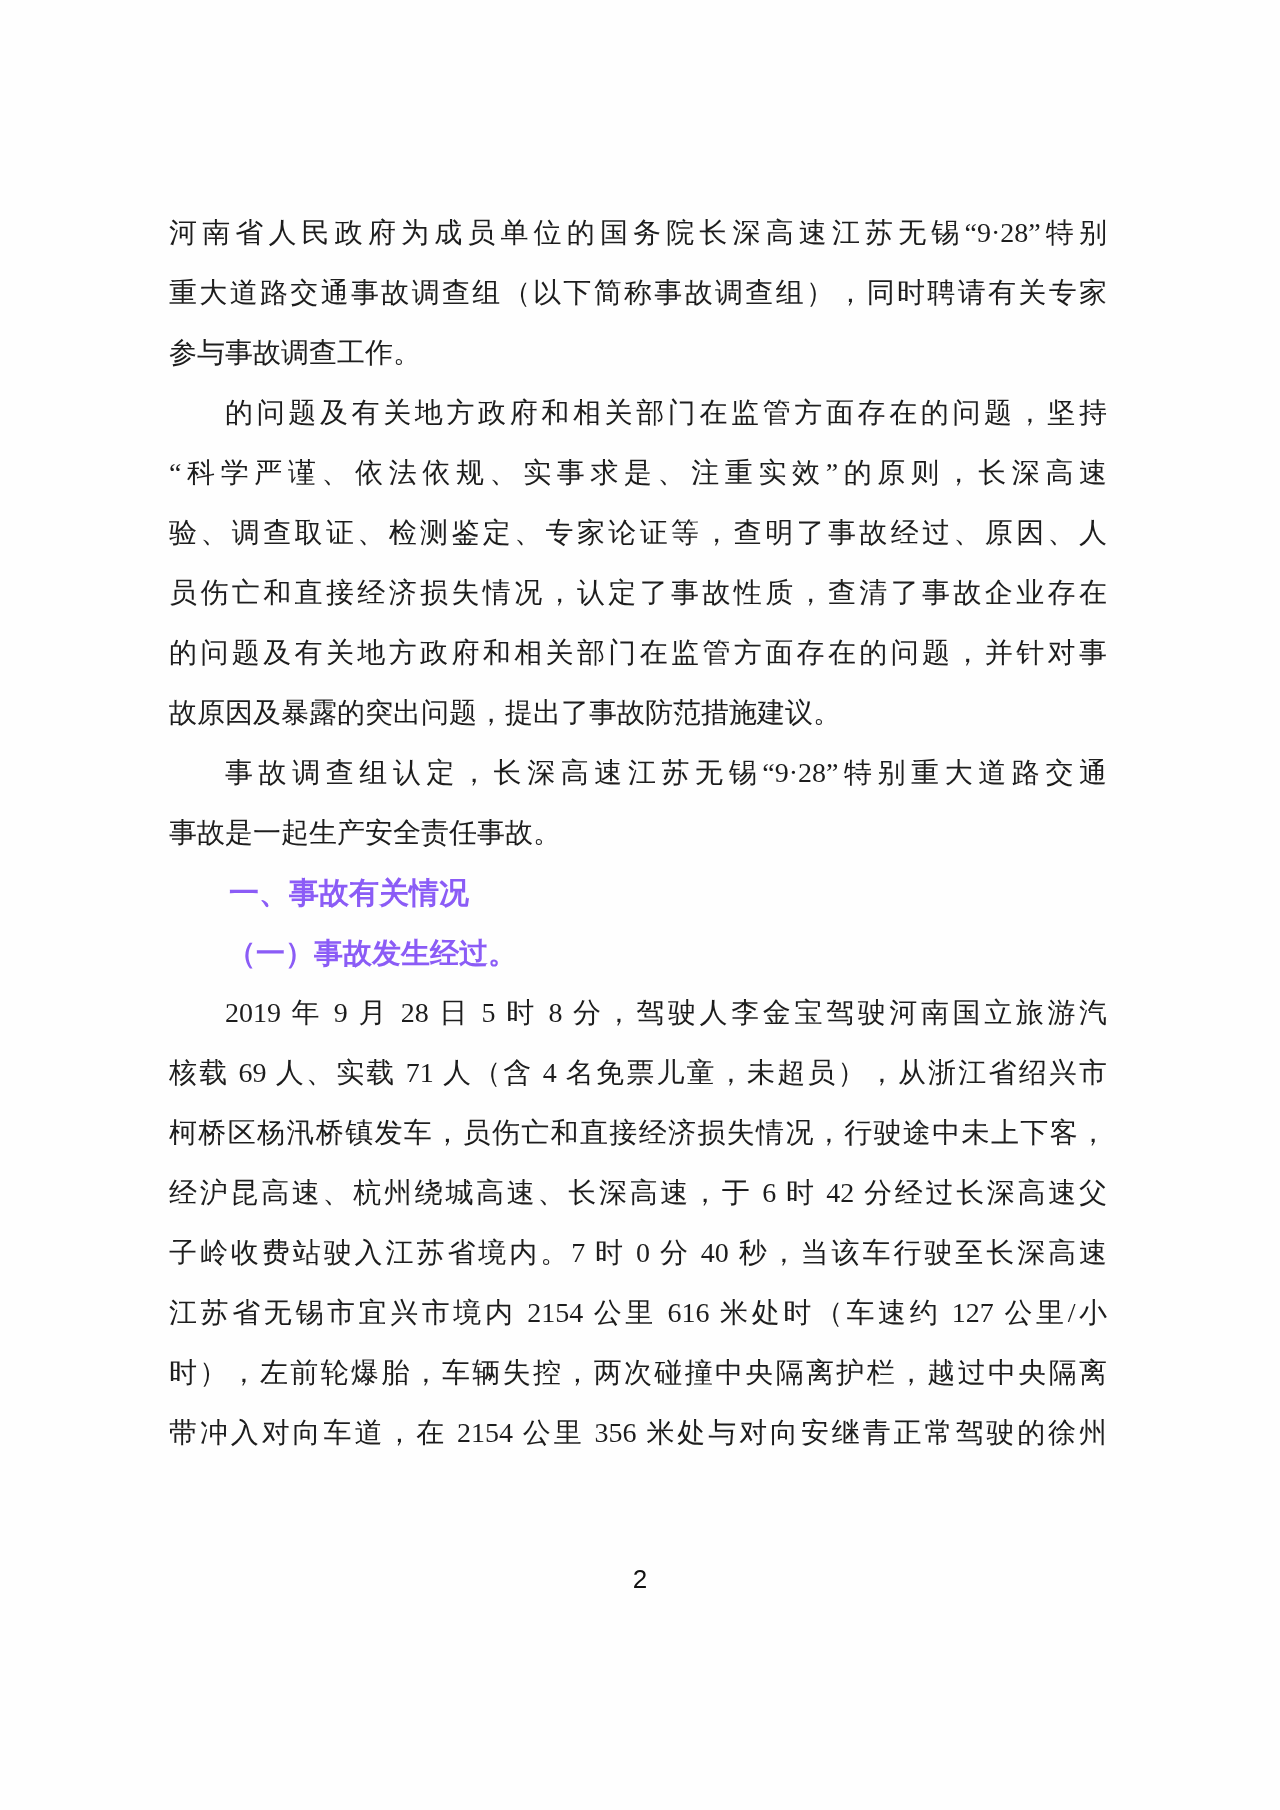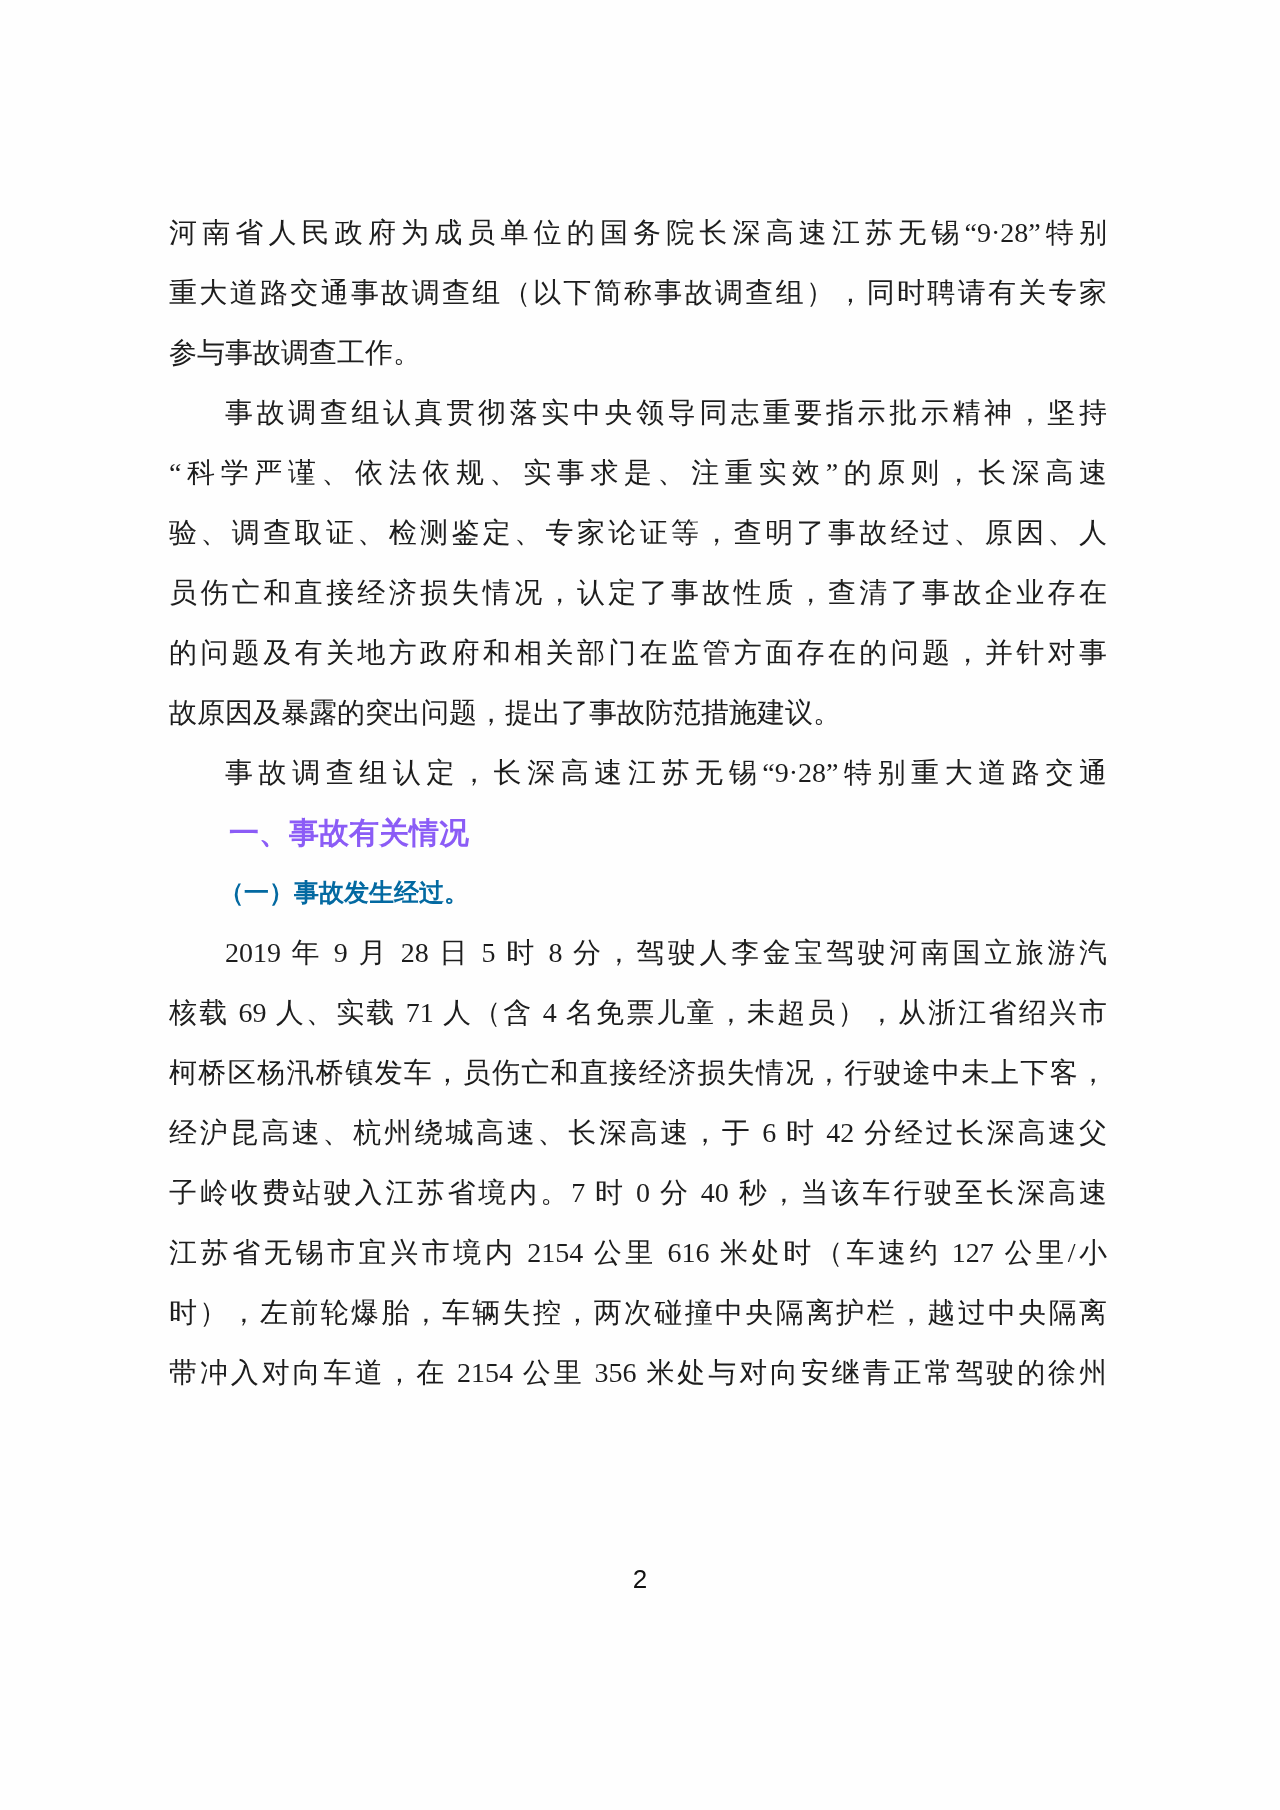--- a/index.html
+++ b/index.html
@@ -31,22 +31,22 @@
   .h1 {
     font-family: "Liberation Sans", "DejaVu Sans", sans-serif;
     font-weight: 700;
     font-size: 30px;
     color: #8b5cf6;
     text-align: left;
     text-align-last: left;
   }
   .h2 {
     font-weight: 700;
-    font-size: 25px;
-    color: #0369a1;
+    font-size: 29px;
+    color: #8b5cf6;
     text-align: left;
     text-align-last: left;
   }
   .page-number {
     position: absolute;
     left: 0;
     top: 1564px;
     width: 100%;
     text-align: center;
     font-family: "Liberation Sans", "DejaVu Sans", sans-serif;
@@ -55,27 +55,28 @@
   }
 </style>
 </head>
 <body>
 
 <div class="page">
   <div class="text-block">
     <div class="line">河南省人民政府为成员单位的国务院长深高速江苏无锡“9·28”特别</div>
     <div class="line">重大道路交通事故调查组（以下简称事故调查组），同时聘请有关专家</div>
     <div class="line pend">参与事故调查工作。</div>
-    <div class="line indent">事故调查组认真贯彻落实中央领导同志重要指示批示精神，坚持</div>
+    <div class="line indent">的问题及有关地方政府和相关部门在监管方面存在的问题，坚持</div>
     <div class="line">“科学严谨、依法依规、实事求是、注重实效”的原则，长深高速</div>
     <div class="line">验、调查取证、检测鉴定、专家论证等，查明了事故经过、原因、人</div>
     <div class="line">员伤亡和直接经济损失情况，认定了事故性质，查清了事故企业存在</div>
     <div class="line">的问题及有关地方政府和相关部门在监管方面存在的问题，并针对事</div>
     <div class="line pend">故原因及暴露的突出问题，提出了事故防范措施建议。</div>
     <div class="line indent">事故调查组认定，长深高速江苏无锡“9·28”特别重大道路交通</div>
+    <div class="line pend">事故是一起生产安全责任事故。</div>
     <div class="line h1 indent">一、事故有关情况</div>
     <div class="line h2 indent">（一）事故发生经过。</div>
     <div class="line indent">2019 年 9 月 28 日 5 时 8 分，驾驶人李金宝驾驶河南国立旅游汽</div>
     <div class="line">核载 69 人、实载 71 人（含 4 名免票儿童，未超员），从浙江省绍兴市</div>
     <div class="line">柯桥区杨汛桥镇发车，员伤亡和直接经济损失情况，行驶途中未上下客，</div>
     <div class="line">经沪昆高速、杭州绕城高速、长深高速，于 6 时 42 分经过长深高速父</div>
     <div class="line">子岭收费站驶入江苏省境内。7 时 0 分 40 秒，当该车行驶至长深高速</div>
     <div class="line">江苏省无锡市宜兴市境内 2154 公里 616 米处时（车速约 127 公里/小</div>
     <div class="line">时），左前轮爆胎，车辆失控，两次碰撞中央隔离护栏，越过中央隔离</div>
     <div class="line">带冲入对向车道，在 2154 公里 356 米处与对向安继青正常驾驶的徐州</div>

